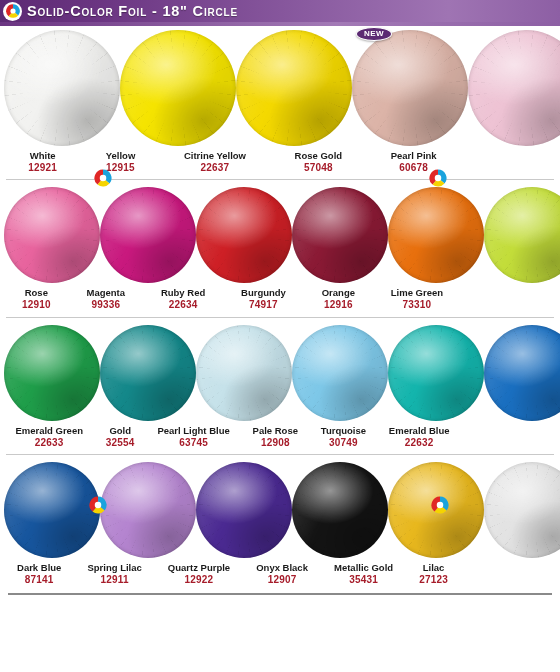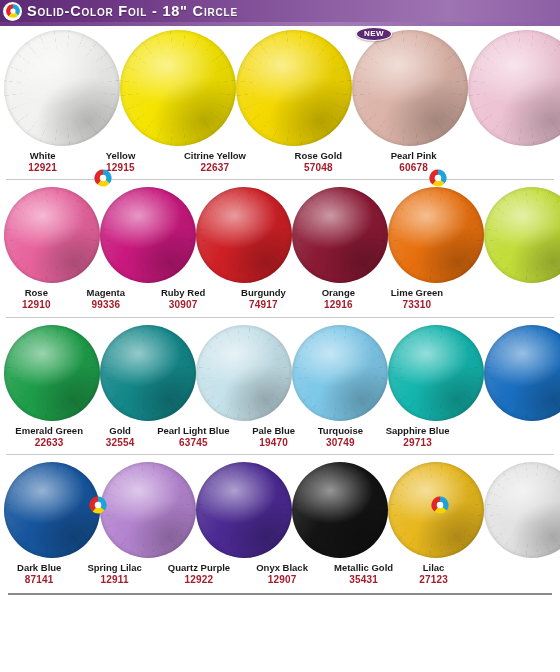--- a/index.html
+++ b/index.html
@@ -323,21 +323,21 @@
           <div class="label-cell">
             <div class="color-name">Rose</div>
             <div class="item-no">12910</div>
           </div>
           <div class="label-cell">
             <div class="color-name">Magenta</div>
             <div class="item-no">99336</div>
           </div>
           <div class="label-cell">
             <div class="color-name">Ruby Red</div>
-            <div class="item-no">30907</div>
+            <div class="item-no">22634</div>
           </div>
           <div class="label-cell">
             <div class="color-name">Burgundy</div>
             <div class="item-no">74917</div>
           </div>
           <div class="label-cell">
             <div class="color-name">Orange</div>
             <div class="item-no">12916</div>
           </div>
           <div class="label-cell">
@@ -411,30 +411,30 @@
           </div>
           <div class="label-cell">
             <div class="color-name">Gold</div>
             <div class="item-no">32554</div>
           </div>
           <div class="label-cell">
             <div class="color-name">Pearl Light Blue</div>
             <div class="item-no">63745</div>
           </div>
           <div class="label-cell">
-            <div class="color-name">Pale Blue</div>
-            <div class="item-no">19470</div>
+            <div class="color-name">Pale Rose</div>
+            <div class="item-no">12908</div>
           </div>
           <div class="label-cell">
             <div class="color-name">Turquoise</div>
             <div class="item-no">30749</div>
           </div>
           <div class="label-cell">
-            <div class="color-name">Sapphire Blue</div>
-            <div class="item-no">29713</div>
+            <div class="color-name">Emerald Blue</div>
+            <div class="item-no">22632</div>
           </div>
         </div>
       </div>
       <div class="divider" style="margin-top: 5px;"></div>
       <div class="row">
         <div class="balloon-strip" style="margin-top: 7px;">
           <div class="cell">
             <div class="balloon" style="width: 96px; height: 96px;">
               <div class="disc" style="background: rgb(23, 86, 158);"></div>
               <div class="sheen"></div>

